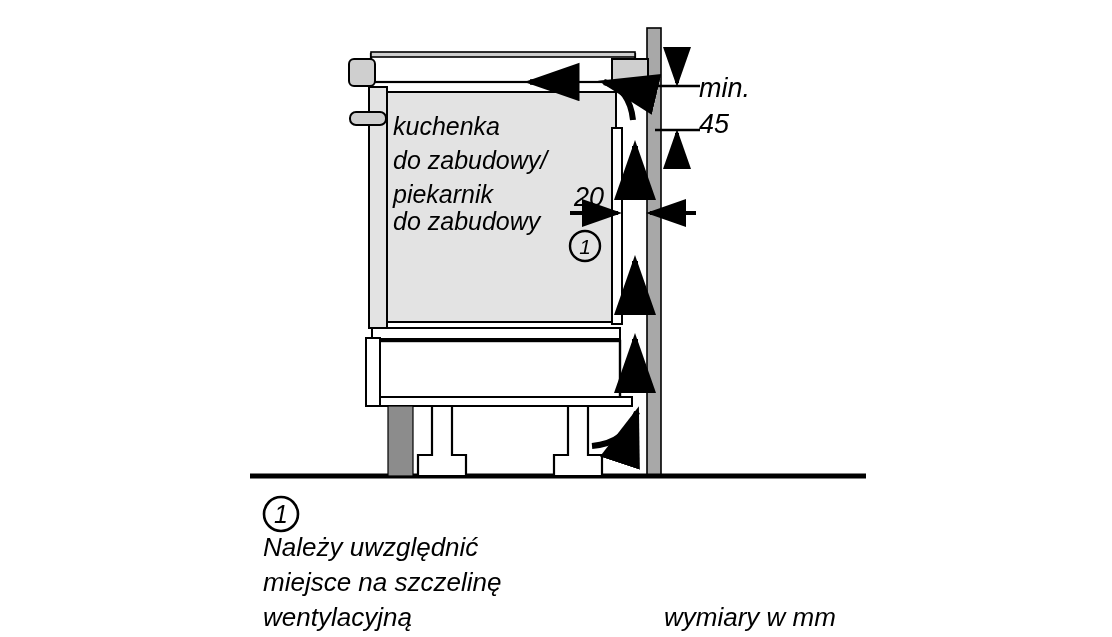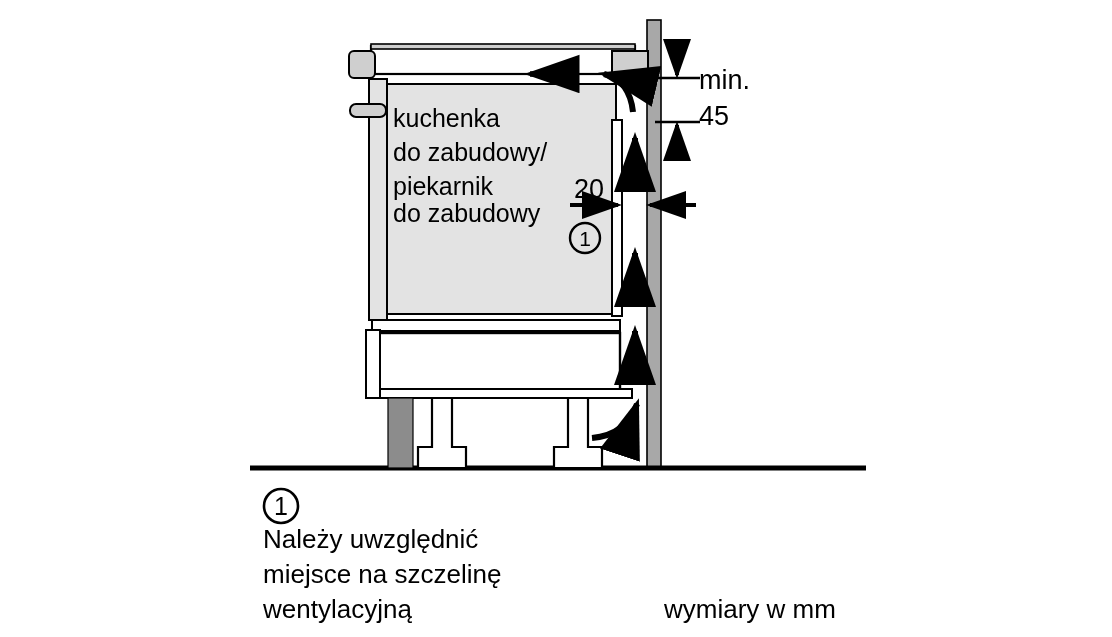--- a/index.html
+++ b/index.html
@@ -9,23 +9,24 @@
   }
   body {
     width: 1112px;
     height: 637px;
     font-family: "Liberation Sans", sans-serif;
     overflow: hidden;
     position: relative;
   }
   #stage {
     position: absolute;
-    left: 0; top: 0;
+    left: 0; top: 8px;
     width: 1112px;
     height: 496px;
+    font-style: italic;
   }
   svg#diagram {
     display: block;
     width: 1112px;
     height: 637px;
   }
   .lbl-dim {
     font-family: "Liberation Sans", sans-serif;
     fill: #000000;
     font-size: 27px;

